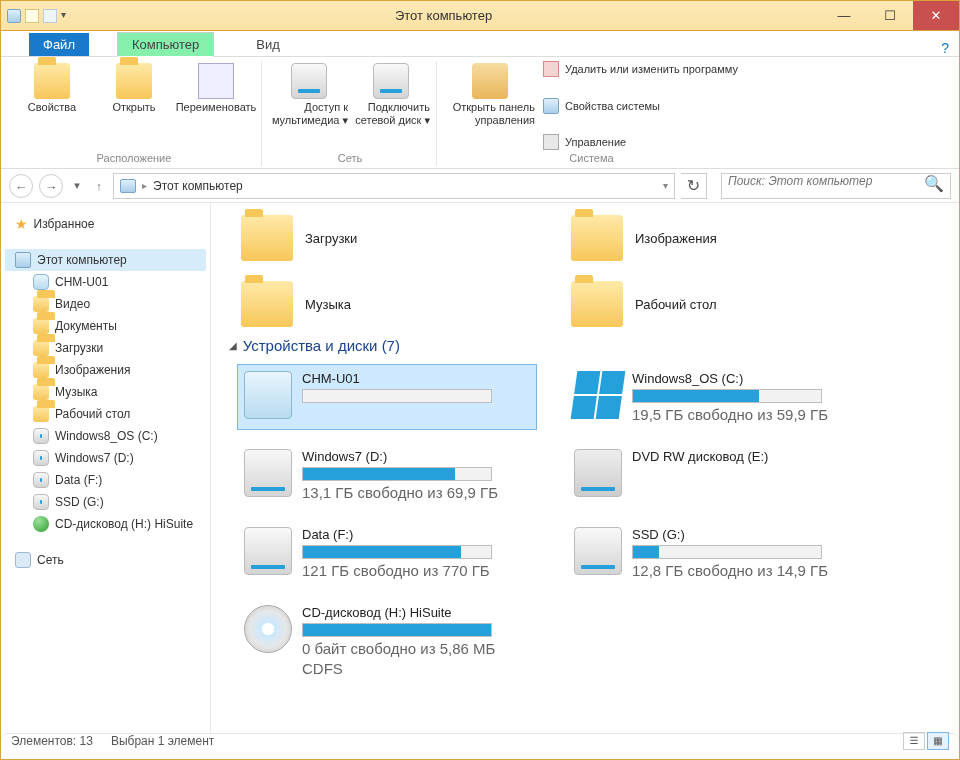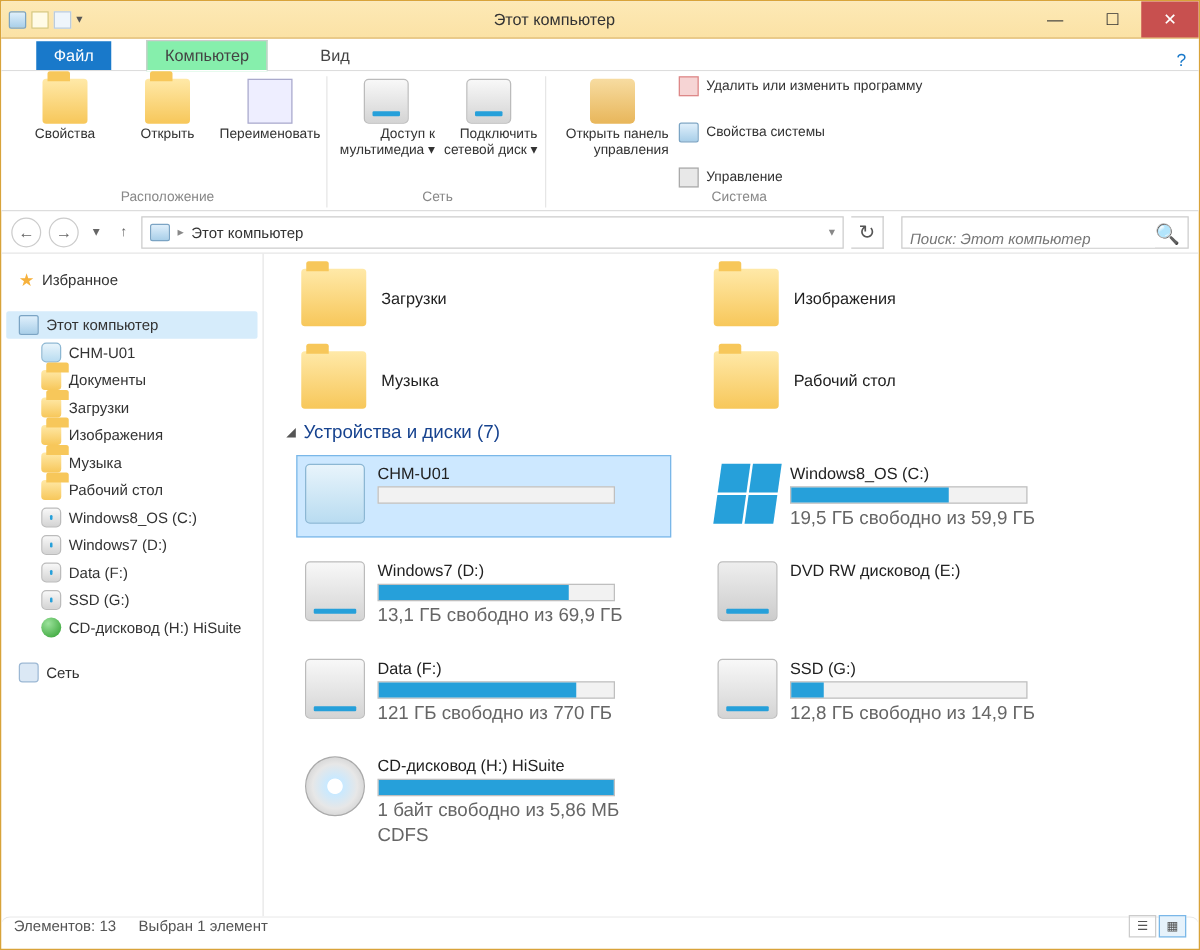--- a/index.html
+++ b/index.html
@@ -27,21 +27,21 @@
 .rlist { display:flex; flex-direction:column; justify-content:space-between; gap:4px; padding-left:4px; }
 .rlist-item { display:flex; align-items:center; gap:6px; font-size:11px; color:#333; cursor:pointer; }
 .rlist-item .licon { width:16px; height:16px; }
 .navbar { height:34px; display:flex; align-items:center; padding:4px 8px; gap:6px; border-bottom:1px solid #e6e6e6; }
 .navbtn { width:24px; height:24px; border:1px solid #ccc; border-radius:50%; display:flex; align-items:center; justify-content:center; font-size:13px; color:#666; cursor:pointer; background:#fff; }
 .navsmall { width:16px; text-align:center; color:#666; cursor:pointer; font-size:11px; }
 .addr { flex:1; height:26px; border:1px solid #ccc; display:flex; align-items:center; padding:0 6px; gap:6px; }
 .addr .crumb { font-size:12px; color:#333; cursor:pointer; }
 .addr .sep { color:#888; font-size:10px; }
 .addr-refresh { width:26px; height:26px; border:1px solid #ccc; border-left:none; display:flex; align-items:center; justify-content:center; cursor:pointer; color:#555; }
-.search { width:230px; height:26px; border:1px solid #ccc; margin-left:8px; display:flex; align-items:flex-end; padding:0 6px; }
+.search { width:230px; height:26px; border:1px solid #ccc; margin-left:8px; display:flex; align-items:flex-start; padding:0 6px; }
 .search input { flex:1; border:none; outline:none; font-size:12px; color:#888; font-style:italic; }
 .search .sicon { color:#777; cursor:pointer; }
 .body { display:flex; height:530px; }
 .tree { width:210px; border-right:1px solid #e6e6e6; padding:10px 4px; overflow:auto; }
 .tnode { display:flex; align-items:center; gap:6px; padding:3px 6px 3px 10px; font-size:12px; color:#333; cursor:pointer; border-radius:2px; }
 .tnode.indent { padding-left:28px; }
 .tnode.sel { background:#d6ecfb; }
 .tnode .ticon { width:16px; height:16px; display:inline-block; }
 .tspace { height:14px; }
 .content { flex:1; overflow:auto; padding:8px 12px 8px 26px; position:relative; }
@@ -189,20 +189,24 @@
     <div class="tnode sel">
         <span class="ticon ic-pc"></span>
         <span>Этот компьютер</span>
       </div>
     <div class="tnode indent">
         <span class="ticon ic-phone"></span>
         <span>CHM-U01</span>
       </div>
     <div class="tnode indent">
         <span class="ticon ic-folder"></span>
+        <span>Видео</span>
+      </div>
+    <div class="tnode indent">
+        <span class="ticon ic-folder"></span>
         <span>Документы</span>
       </div>
     <div class="tnode indent">
         <span class="ticon ic-folder"></span>
         <span>Загрузки</span>
       </div>
     <div class="tnode indent">
         <span class="ticon ic-folder"></span>
         <span>Изображения</span>
       </div>
@@ -327,21 +331,21 @@
               <div class="drive-sub">12,8 ГБ свободно из 14,9 ГБ</div>
             </div>
           </div>
           <div class="drive-tile">
             <div class="dicon ic-cd"></div>
             <div class="dinfo">
               <div class="dname">CD-дисковод (H:) HiSuite</div>
               <div class="drive-bar">
                 <div class="fill" style="width:100%"></div>
               </div>
-              <div class="drive-sub">1 байт свободно из 5,86 МБ</div>
+              <div class="drive-sub">0 байт свободно из 5,86 МБ</div>
               <div class="drive-sub">CDFS</div>
             </div>
           </div>
         </div>
     </div>
   </div>
 </div>
 
 <div class="statusbar">
   <span>Элементов: 13</span>

